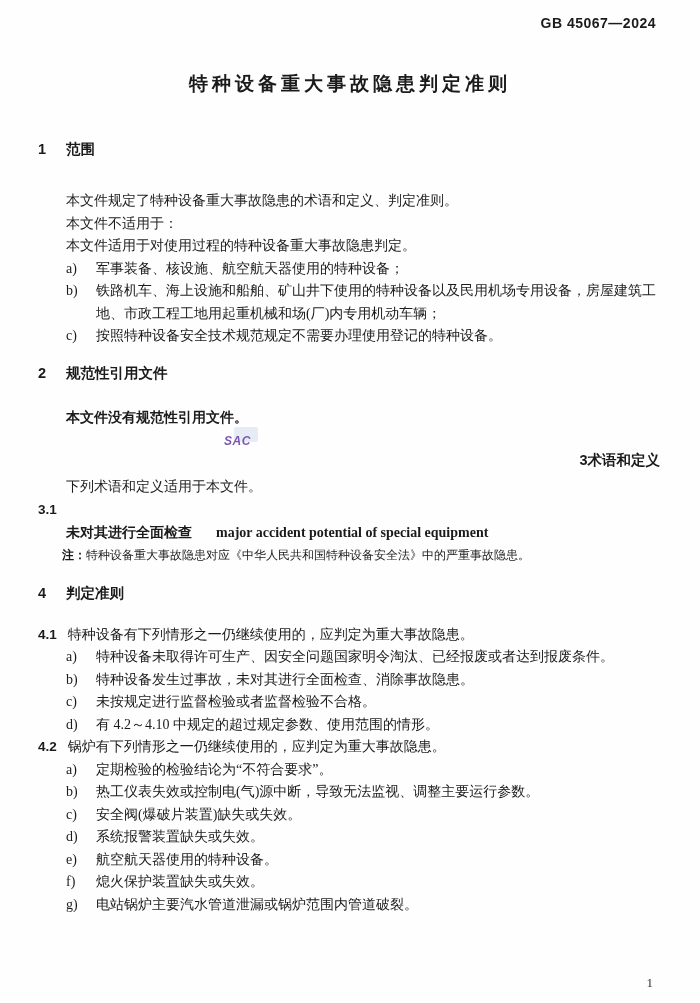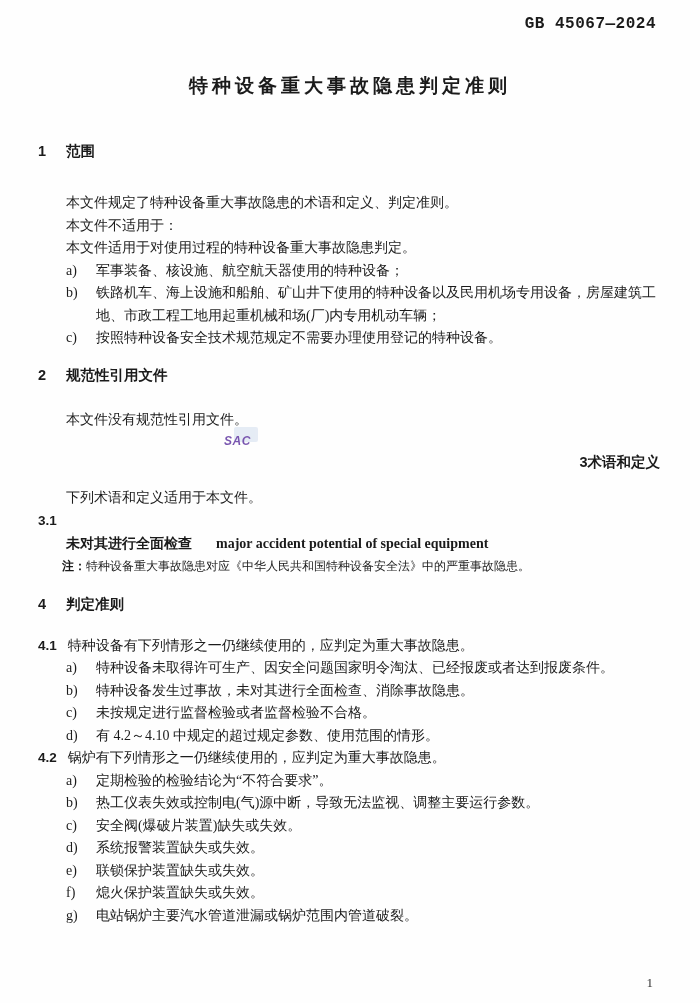--- a/index.html
+++ b/index.html
@@ -9,23 +9,23 @@
     height: 1003px;
     background: #fefefe;
     font-family: "Liberation Serif", "DejaVu Serif", serif;
     color: #1b1b1b;
     font-size: 14px;
     overflow: hidden;
   }
   .doc-code {
     text-align: right;
     padding: 15px 44px 0 12px;
-    font-family: Liberation Mono, monospace;
-    font-weight: bold;
-    font-size: 16px;
+    font-family: Liberation Sans, sans-serif;
+    font-weight: bold;
+    font-size: 14px;
     letter-spacing: 0.5px;
   }
   .content { padding: 0 40px 0 38px; }
   .title {
     text-align: center;
     font-family: "Liberation Sans", "DejaVu Sans", sans-serif;
     font-weight: bold;
     font-size: 19px;
     letter-spacing: 4px;
     margin: 41px 0 0 0;
@@ -67,23 +67,23 @@
   .clause-line { margin: 0; line-height: 22.5px; }
   .clause-num {
     font-family: "Liberation Sans", "DejaVu Sans", sans-serif;
     font-weight: bold;
     font-size: 13.5px;
     margin-right: 11px;
   }
   .mt-h1 { margin-top: 42px; }
   .mt-p1 { margin-top: 30px; }
   .mt-h2 { margin-top: 14px; }
-  .mt-p2 { margin-top: 23px; }
+  .mt-p2 { margin-top: 23px; font-weight: bold; }
   .mt-h3 { margin-top: 20px; text-align: right; }
-  .mt-p3 { margin-top: 14px; }
+  .mt-p3 { margin-top: 5px; }
   .mt-h4 { margin-top: 16px; }
   .mt-c41 { margin-top: 20px; }
   .watermark {
     position: absolute;
     left: 224px;
     top: 427px;
     width: 40px;
     height: 26px;
     opacity: 0.75;
     pointer-events: none;
@@ -182,21 +182,21 @@
     <div class="list-item">
         <span class="marker">c)</span>
         <span class="li-text">安全阀(爆破片装置)缺失或失效。</span>
       </div>
     <div class="list-item">
         <span class="marker">d)</span>
         <span class="li-text">系统报警装置缺失或失效。</span>
       </div>
     <div class="list-item">
         <span class="marker">e)</span>
-        <span class="li-text">联锁保护装置缺失或失效。</span>
+        <span class="li-text">航空航天器使用的特种设备。</span>
       </div>
     <div class="list-item">
         <span class="marker">f)</span>
         <span class="li-text">熄火保护装置缺失或失效。</span>
       </div>
     <div class="list-item">
         <span class="marker">g)</span>
         <span class="li-text">电站锅炉主要汽水管道泄漏或锅炉范围内管道破裂。</span>
       </div>
 

